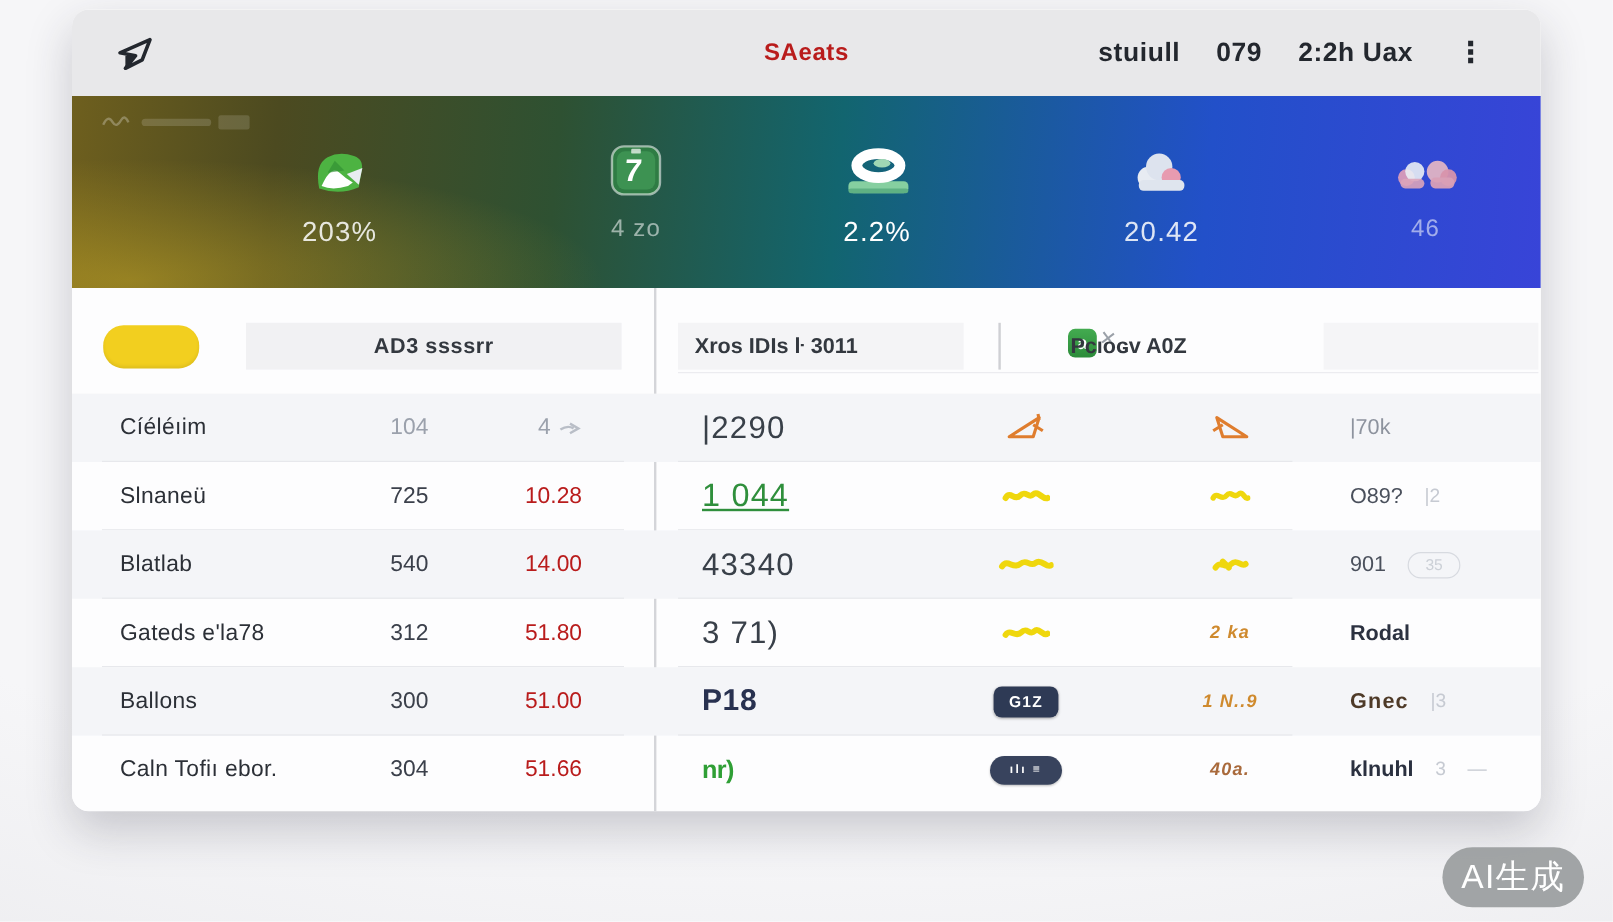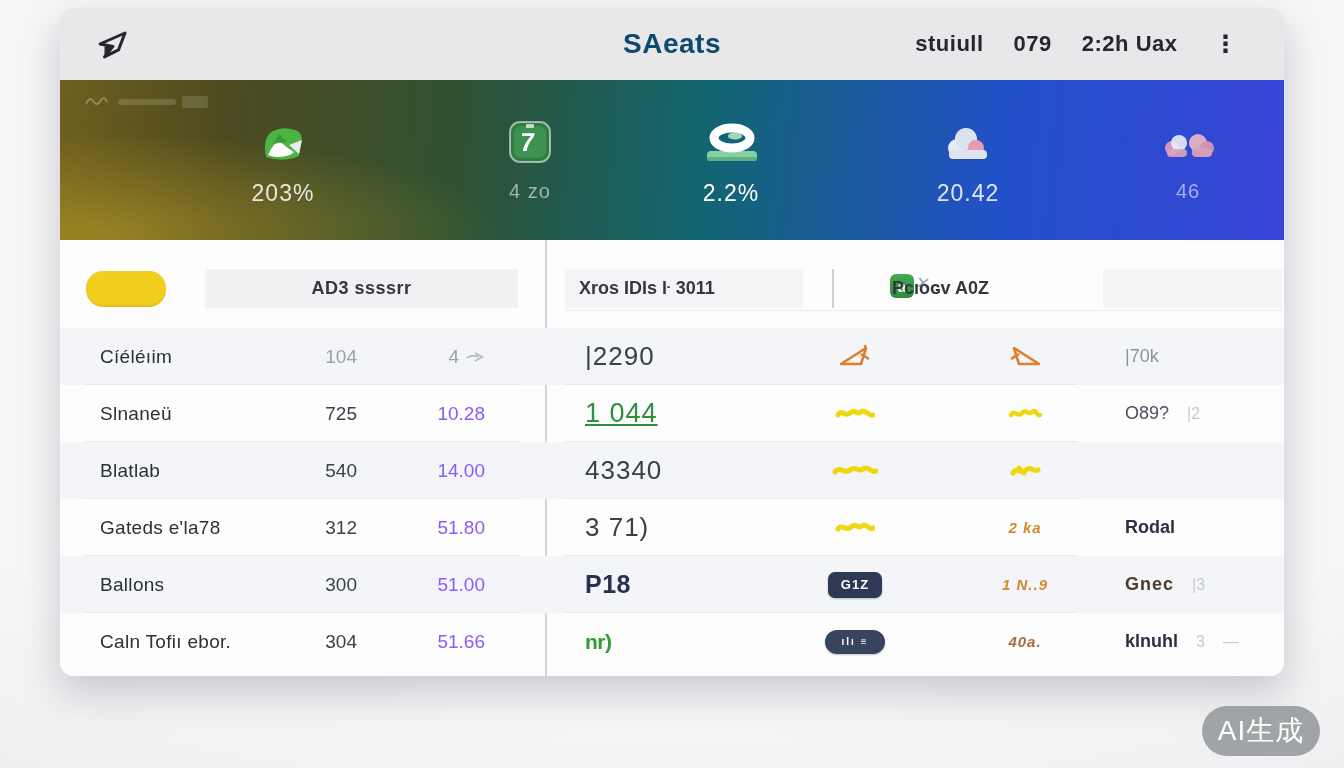--- a/index.html
+++ b/index.html
@@ -17,21 +17,21 @@
   }
   
   .titlebar{
     position:absolute;left:0;top:0;width:100%;height:72px;
     background:#e8e8ea;border-bottom:1px solid #dadadd;
     display:flex;align-items:center;
   }
   .backbtn{position:absolute;left:30px;top:18px;width:40px;height:38px;display:flex;align-items:center;justify-content:center;cursor:pointer;}
   .win-title{
     position:absolute;left:0;right:0;text-align:center;
-    font-size:28px;font-weight:bold;color:#0c4a6e;letter-spacing:.5px;
+    font-size:20px;font-weight:bold;color:#b91c1c;letter-spacing:.5px;
   }
   .tb-right{
     position:absolute;right:40px;top:0;height:72px;display:flex;align-items:center;gap:30px;
     font-size:22px;font-weight:bold;color:#23272e;letter-spacing:.5px;
   }
   .kebab{font-size:24px;font-weight:bold;color:#23272e;padding:0 6px;cursor:pointer;}
   
   .banner{
     position:absolute;left:0;top:72px;width:100%;height:160px;
     background:
@@ -73,21 +73,21 @@
   .crossmark{position:absolute;left:856px;top:33px;font-size:17px;color:#9aa0a8;font-weight:bold;transform:rotate(8deg);}
   
   .rows{position:absolute;left:0;top:88px;width:100%;}
   .row{position:relative;width:100%;height:57px;}
   .row.odd{background:#f4f5f8;}
   .row .sepL{position:absolute;left:25px;bottom:0;width:435px;height:1px;background:#e7e8ec;}
   .row .sepM{position:absolute;left:505px;bottom:0;width:512px;height:1px;background:#e7e8ec;}
   .cell{position:absolute;top:0;height:57px;display:flex;align-items:center;}
   .c-name{left:40px;font-size:19px;color:#2c3037;letter-spacing:.3px;}
   .c-qty{left:177px;width:120px;justify-content:flex-end;font-size:19px;color:#3b404b;}
-  .c-val{left:305px;width:120px;justify-content:flex-end;font-size:19px;color:#8b5cf6;gap:6px;}
+  .c-val{left:305px;width:120px;justify-content:flex-end;font-size:19px;color:#b91c1c;gap:6px;}
   .row.muted .c-qty,.row.muted .c-val{color:#9ba1ac;}
   .c-mid{left:525px;font-size:26px;color:#394049;letter-spacing:1px;}
   .c-mid.green{color:#2f8f3c;font-size:27px;text-decoration:underline;}
   .c-mid.navy{color:#283150;font-weight:bold;font-size:25px;letter-spacing:.5px;}
   .c-mid.greenbold{color:#2f9f35;font-weight:bold;font-size:21px;letter-spacing:-.5px;}
   .c-ic1{left:745px;width:100px;justify-content:center;}
   .c-ic2{left:915px;width:100px;justify-content:center;}
   .note{font-size:15px;font-weight:bold;color:#cf8a2e;letter-spacing:1px;font-style:italic;}
   .note.brown{color:#a96a3c;}
   .c-right{left:1065px;font-size:18px;color:#4a505c;gap:18px;}
@@ -284,20 +284,24 @@
         <div class="cell c-ic1">
           <svg width="46" height="16" viewBox="0 0 46 16">
             <path d="M3 9 C8 2 12 12 18 7 S26 10 31 6 S40 11 44 8" fill="none" stroke="#efd70d" stroke-width="5" stroke-linecap="round"></path>
           </svg>
         </div>
         <div class="cell c-ic2">
           <svg width="32" height="16" viewBox="0 0 32 16">
             <path d="M4 10 C8 3 12 12 17 7 S25 10 29 7 M10 5 L15 10" fill="none" stroke="#efd70d" stroke-width="5" stroke-linecap="round"></path>
           </svg>
         </div>
+        <div class="cell c-right">
+          <span class="main">901</span>
+          <span class="pill">35</span>
+        </div>
         <div class="sepL"></div>
           <div class="sepM"></div>
       </div>
 
       <div class="row">
         <div class="cell c-name">Gateds e'la78</div>
         <div class="cell c-qty">312</div>
         <div class="cell c-val">
             <span>51.80</span>
           </div>

